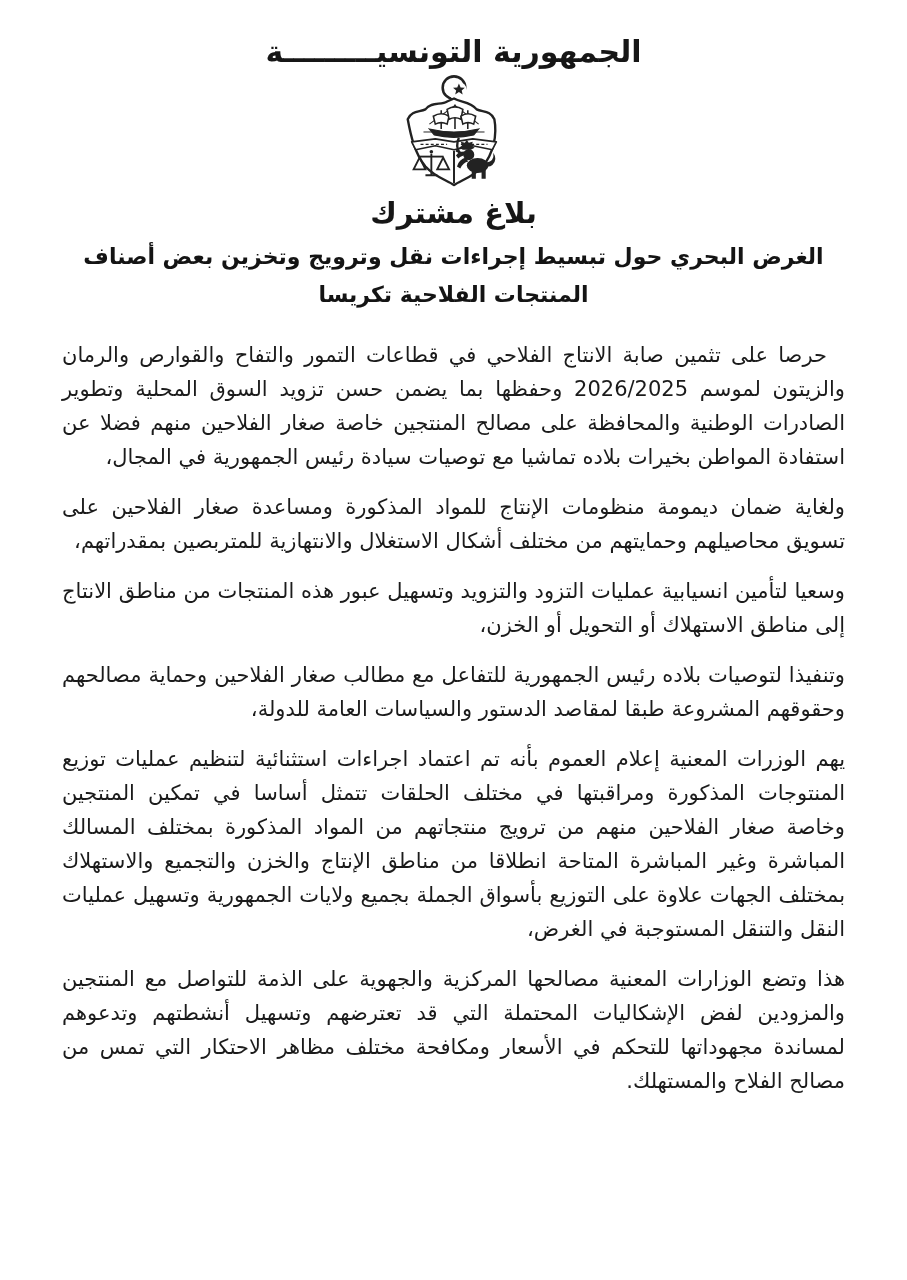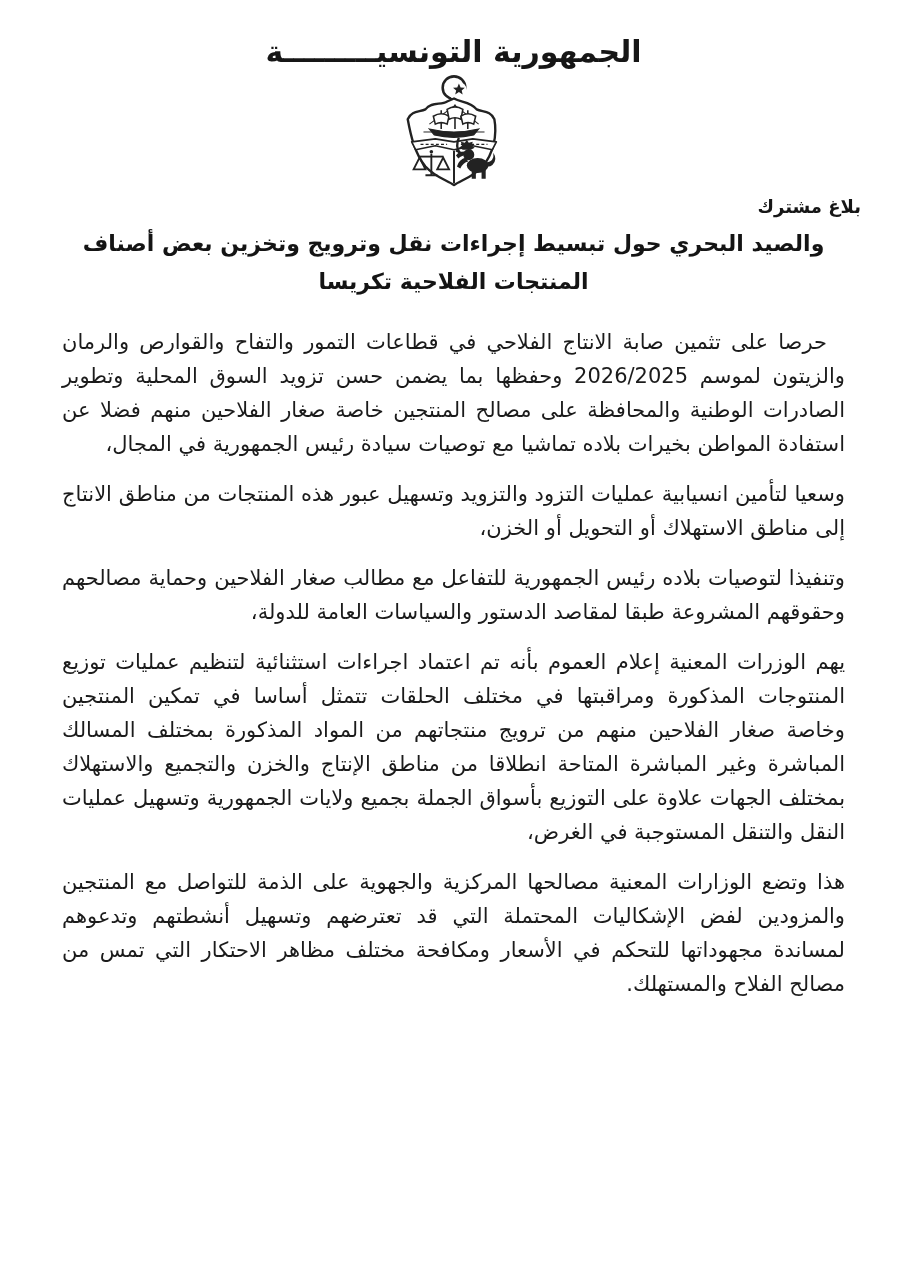--- a/index.html
+++ b/index.html
@@ -24,21 +24,22 @@
     font-size: 30px;
     font-weight: 700;
     line-height: 1.2;
     color: #161616;
   }
   .emblem-wrap {
     text-align: center;
     margin-top: 2px;
   }
   .subtitle {
-    font-size: 18px;
+    text-align: center;
+    font-size: 29px;
     font-weight: 700;
     margin-top: 2px;
     color: #161616;
   }
   .doc-title {
     text-align: center;
     font-size: 22px;
     font-weight: 700;
     line-height: 1.72;
     margin-top: 8px;
@@ -117,25 +118,26 @@
         <rect x="83" y="99" width="4.2" height="8.5" fill="#222"></rect>
         <rect x="93" y="98" width="4.2" height="9.5" fill="#222"></rect>
         <path fill="#222" d="M98,91 q8,-1 7,-10 q4.5,7 -1,12.5 q-3.5,2.5 -6,1 Z"></path>
       </g>
     </svg>
   </div>
 
   <div class="subtitle">بلاغ مشترك</div>
 
   <div class="doc-title">
-    <div class="t-line">والصيد البحري حول تبسيط إجراءات نقل وترويج وتخزين بعض أصناف</div>
+    <div class="t-line">الغرض البحري حول تبسيط إجراءات نقل وترويج وتخزين بعض أصناف</div>
     <div class="t-line">المنتجات الفلاحية تكريسا</div>
   </div>
 
   <div class="body-text">
     <p class="indent-first">حرصا على تثمين صابة الانتاج الفلاحي في قطاعات التمور والتفاح والقوارص والرمان والزيتون لموسم 2026/2025 وحفظها بما يضمن حسن تزويد السوق المحلية وتطوير الصادرات الوطنية والمحافظة على مصالح المنتجين خاصة صغار الفلاحين منهم فضلا عن استفادة المواطن بخيرات بلاده تماشيا مع توصيات سيادة رئيس الجمهورية في المجال،</p>
+    <p>ولغاية ضمان ديمومة منظومات الإنتاج للمواد المذكورة ومساعدة صغار الفلاحين على تسويق محاصيلهم وحمايتهم من مختلف أشكال الاستغلال والانتهازية للمتربصين بمقدراتهم،</p>
     <p>وسعيا لتأمين انسيابية عمليات التزود والتزويد وتسهيل عبور هذه المنتجات من مناطق الانتاج إلى مناطق الاستهلاك أو التحويل أو الخزن،</p>
     <p>وتنفيذا لتوصيات بلاده رئيس الجمهورية للتفاعل مع مطالب صغار الفلاحين وحماية مصالحهم وحقوقهم المشروعة طبقا لمقاصد الدستور والسياسات العامة للدولة،</p>
     <p>يهم الوزرات المعنية إعلام العموم بأنه تم اعتماد اجراءات استثنائية لتنظيم عمليات توزيع المنتوجات المذكورة ومراقبتها في مختلف الحلقات تتمثل أساسا في تمكين المنتجين وخاصة صغار الفلاحين منهم من ترويج منتجاتهم من المواد المذكورة بمختلف المسالك المباشرة وغير المباشرة المتاحة انطلاقا من مناطق الإنتاج والخزن والتجميع والاستهلاك بمختلف الجهات علاوة على التوزيع بأسواق الجملة بجميع ولايات الجمهورية وتسهيل عمليات النقل والتنقل المستوجبة في الغرض،</p>
     <p>هذا وتضع الوزارات المعنية مصالحها المركزية والجهوية على الذمة للتواصل مع المنتجين والمزودين لفض الإشكاليات المحتملة التي قد تعترضهم وتسهيل أنشطتهم وتدعوهم لمساندة مجهوداتها للتحكم في الأسعار ومكافحة مختلف مظاهر الاحتكار التي تمس من مصالح الفلاح والمستهلك.</p>
   </div>
 
 </div>
 
 </body></html>

